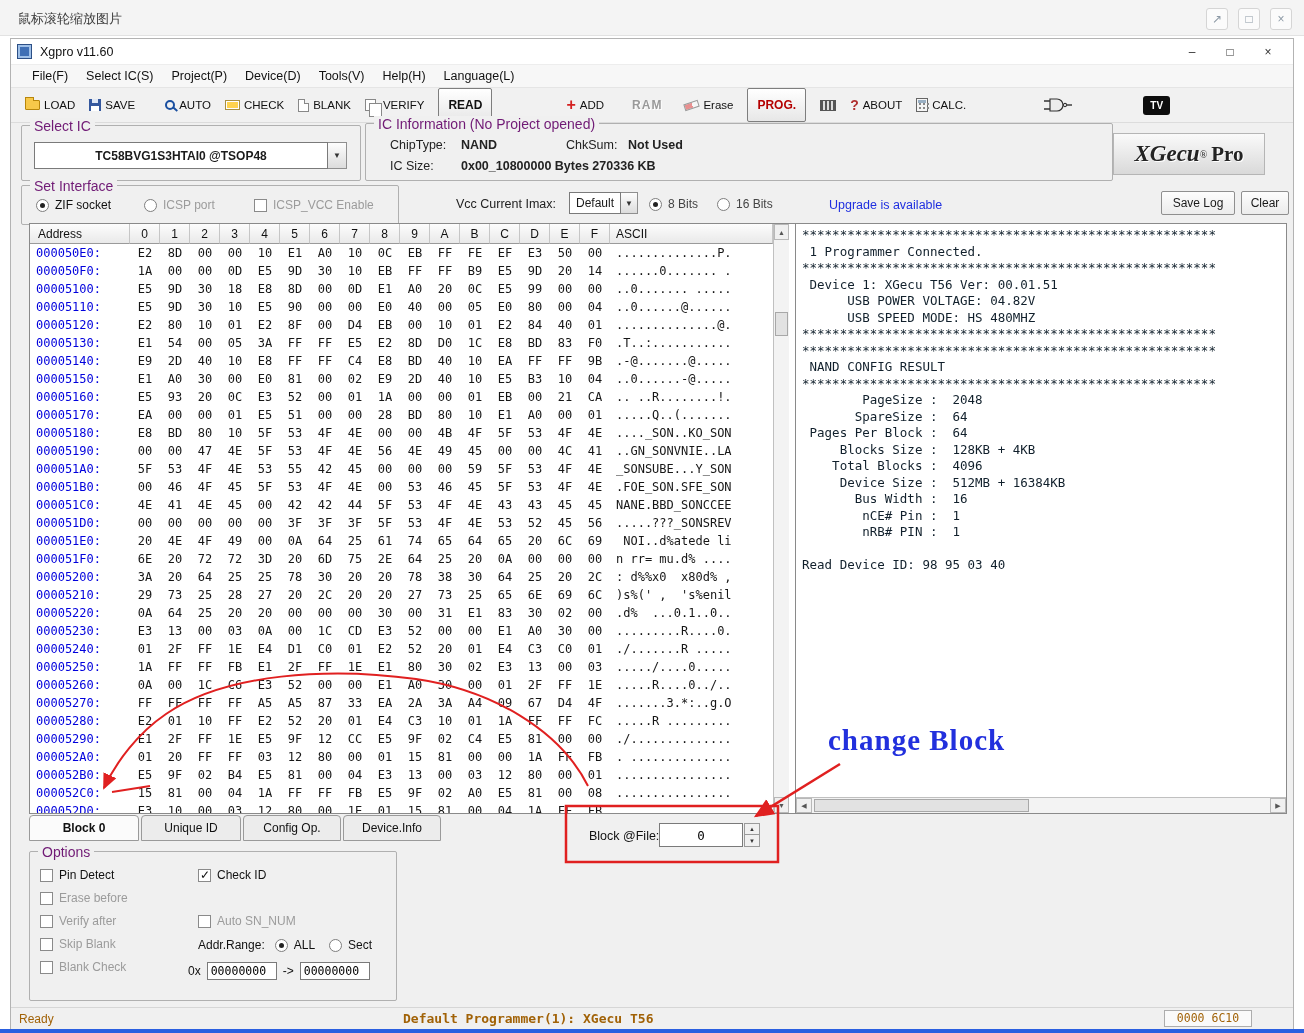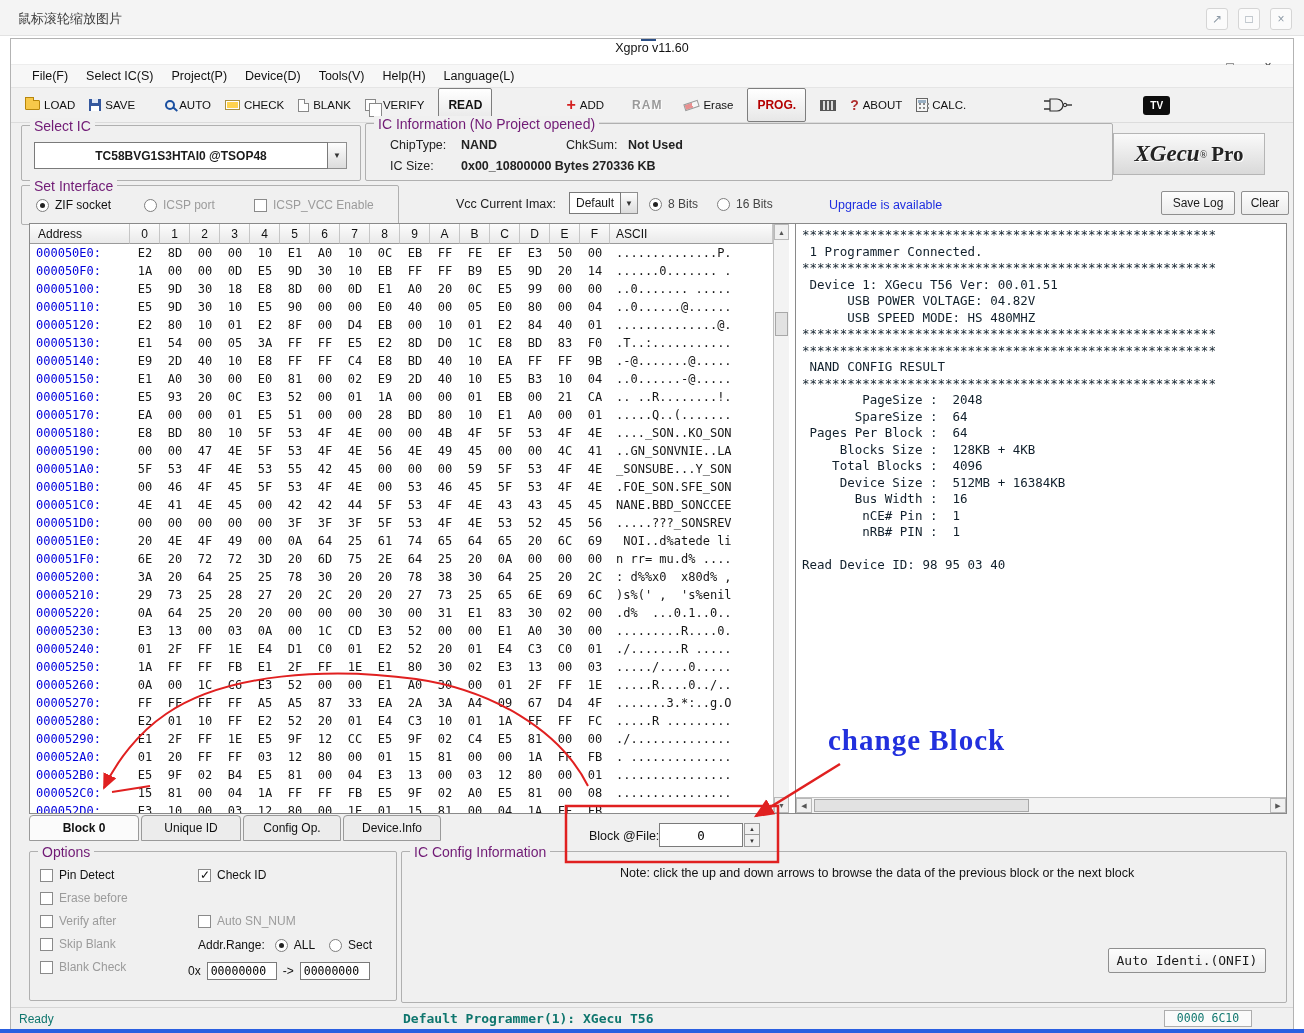--- a/index.html
+++ b/index.html
@@ -11,21 +11,21 @@
     background:#f4f4f4; border-bottom:1px solid #e2e2e2; }
   .outer-title { position:absolute; left:18px; top:10px; font-size:13px; color:#3c3c3c; }
   .outer-controls { position:absolute; right:12px; top:8px; display:flex; gap:10px; }
   .win-ico { width:22px; height:22px; border:1px solid #d5d5d5; border-radius:3px;
     display:flex; align-items:center; justify-content:center; color:#8d9aa6; font-size:12px; background:#fbfbfb; }
 
   
   .app { position:absolute; left:10px; top:38px; width:1284px; height:992px;
     background:#f0f0f0; border:1px solid #b3b3b3; }
   .titlebar { position:absolute; left:0; top:0; width:100%; height:26px; background:#ffffff;
-    display:flex; align-items:center; padding:0 6px; border-bottom:1px solid #ededed;flex-direction:column; }
+    display:flex; align-items:center; padding:0 6px; border-bottom:1px solid #ededed; }
   .app-icon { width:15px; height:15px; background:#3f6fb5; border:1px solid #2c4f86;
     box-shadow:inset 0 0 0 2px #9fc0e8; margin-right:8px; }
   .app-title { font-size:12.5px; color:#111; }
   .tb-controls { margin-left:auto; display:flex; }
   .tb-btn { width:38px; height:22px; display:flex; align-items:center; justify-content:center;
     font-size:12px; color:#333; }
 
   .menubar { position:absolute; left:0; top:26px; width:100%; height:23px; background:#f7f7f7;
     display:flex; align-items:center; padding-left:12px; border-bottom:1px solid #e5e5e5; }
   .menu-item { font-size:12.5px; color:#111; padding:2px 9px; }
@@ -151,21 +151,21 @@
   .spinner { position:absolute; left:733px; top:784px; width:16px; height:24px; }
   .spin { width:16px; height:12px; background:#f0f0f0; border:1px solid #9a9a9a;
     display:flex; align-items:center; justify-content:center; font-size:6px; color:#333; }
 
   
   .note-text { position:absolute; font-size:12.5px; color:#111; }
   .auto-id-btn { font-family:"DejaVu Sans Mono",monospace; font-size:13px; }
 
   
   .statusbar { position:absolute; left:0; top:968px; width:1282px; height:22px;
-    background:#f0f0f0; border-top:1px solid #d6d6d6; font-size:12px; color:#0f766e; }
+    background:#f0f0f0; border-top:1px solid #d6d6d6; font-size:12px; color:#a16207; }
   .status-ready { position:absolute; left:8px; top:4px; }
   .status-prog { position:absolute; left:392px; top:3px; font-family:"DejaVu Sans Mono",monospace;
     font-weight:bold; font-size:13px; }
   .status-code { position:absolute; left:1153px; top:2px; width:88px; height:17px;
     border:1px solid #adadad; background:#fafafa; text-align:center;
     font-family:"DejaVu Sans Mono",monospace; font-size:11.5px; }
 
   .bottom-strip { position:absolute; left:0; top:1029px; width:1304px; height:4px; background:#2a5fe0; }
 
   
@@ -1082,25 +1082,20 @@
       <span>Sect</span>
     </div>
     <div class="opt" style="left:158px;top:110px">
       <span>0x</span>
       <input class="tinput" style="width: 70px;" readonly="" value="00000000">
       <span>-&gt;</span>
       <input class="tinput" style="width: 70px;" readonly="" value="00000000">
     </div>
   </div>
 
-  <div class="gb" style="left:390px;top:812px;width:886px;height:152px">
-    <span class="gb-label">IC Config Information</span>
-    <span class="note-text" style="left:218px;top:14px">Note: click the up and down arrows to browse the data of the previous block or the next block</span>
-    <div class="btn auto-id-btn" style="left:706px;top:96px;width:158px;height:25px">Auto Identi.(ONFI)</div>
-  </div>
 
   <div class="statusbar">
     <span class="status-ready">Ready</span>
     <span class="status-prog">Default Programmer(1): XGecu T56</span>
     <span class="status-code">0000 6C10</span>
   </div>
 </div>
 
 <div class="bottom-strip"></div>
 

